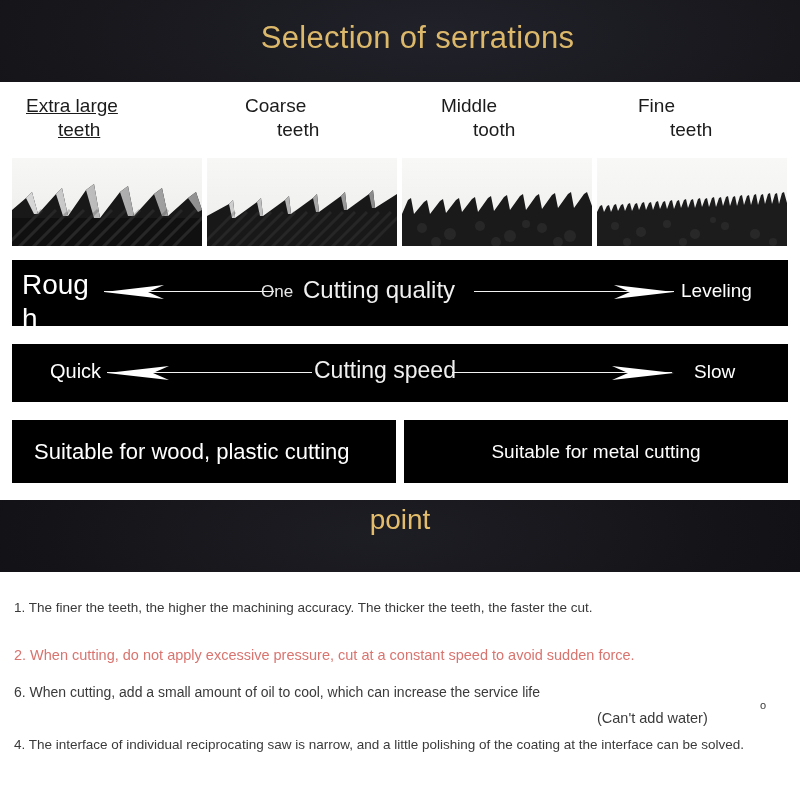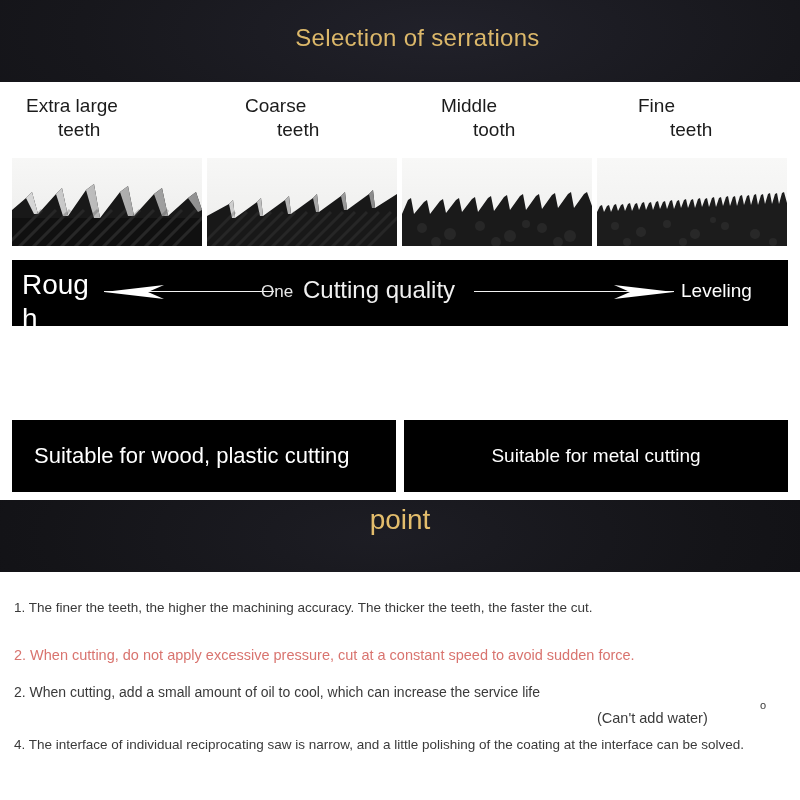--- a/index.html
+++ b/index.html
@@ -30,21 +30,21 @@
       radial-gradient(ellipse 600px 200px at 55% 40%, #21212a 0%, #17171c 60%, #121216 100%),
       #18181d;
     overflow: hidden;
   }
   .title-banner .title-text {
     position: absolute;
     left: 0; right: 0;
     top: 19px;
     text-align: center;
     color: #dcb86a;
-    font-size: 24px;
+    font-size: 31px;
     line-height: 38px;
     letter-spacing: 0.3px;
     white-space: nowrap;
     padding-left: 35px;
   }
 
   
   .teeth-labels {
     position: absolute;
     left: 0; top: 82px;
@@ -110,21 +110,21 @@
     position: absolute;
     color: #e8e8e8;
     white-space: nowrap;
   }
   .arrow-head { position: absolute; }
 
   
   .suit-box {
     position: absolute;
     top: 420px;
-    height: 72px;
+    height: 63px;
     background: #000000;
     color: #ffffff;
     display: flex;
     align-items: center;
     overflow: hidden;
     text-align: center;
   }
   #suit-wood {
     left: 12px; width: 384px;
     justify-content: flex-start;
@@ -184,21 +184,21 @@
 </head>
 <body>
 
 <div class="page">
 
   <div class="title-banner">
     <div class="title-text">Selection of serrations</div>
   </div>
 
   <div class="teeth-labels">
-    <div class="teeth-label" style="left:26px;">
+    <div class="teeth-label" style="left:26px;text-decoration:underline;">
       <span class="l1">Extra large</span>
       <span class="l2">teeth</span>
     </div>
     <div class="teeth-label" style="left:245px;">
       <span class="l1">Coarse</span>
       <span class="l2">teeth</span>
     </div>
     <div class="teeth-label" style="left:441px;">
       <span class="l1">Middle</span>
       <span class="l2">tooth</span>
@@ -337,36 +337,50 @@
     <svg class="arrow-head" style="left:602px; top:22px; width:60px; height:20px;" viewBox="0 0 60 20">
       <path d="M60,10 L0,3 L16,10 L0,17 Z" fill="#ffffff"></path>
     </svg>
 
     <div class="bar-end-label" style="left:10px; top:8px; width:78px; font-size:28px; line-height:34px; word-break:break-all;">Rough</div>
     <div class="bar-small-label" style="left:249px; top:22px; font-size:17px;">One</div>
     <div class="bar-center-label" style="left:291px; top:16px; font-size:24px;">Cutting quality</div>
     <div class="bar-end-label" style="left:669px; top:20px; font-size:19px;">Leveling</div>
   </div>
 
+  <div class="arrow-bar" id="speed-bar">
+    <div class="bar-line" style="left:95px; top:28px; width:205px;"></div>
+    <svg class="arrow-head" style="left:95px; top:19px; width:62px; height:20px;" viewBox="0 0 62 20">
+      <path d="M0,10 L62,3 L46,10 L62,17 Z" fill="#ffffff"></path>
+    </svg>
+    <div class="bar-line" style="left:440px; top:28px; width:220px;"></div>
+    <svg class="arrow-head" style="left:600px; top:19px; width:62px; height:20px;" viewBox="0 0 62 20">
+      <path d="M62,10 L0,3 L16,10 L0,17 Z" fill="#ffffff"></path>
+    </svg>
+
+    <div class="bar-end-label" style="left:38px; top:16px; font-size:20px;">Quick</div>
+    <div class="bar-center-label" style="left:302px; top:13px; font-size:23px;">Cutting speed</div>
+    <div class="bar-end-label" style="left:682px; top:17px; font-size:19px;">Slow</div>
+  </div>
 
   <div class="suit-box" id="suit-wood">
     <span>Suitable for wood, plastic cutting</span>
   </div>
   <div class="suit-box" id="suit-metal">
     <span>Suitable for metal cutting</span>
   </div>
 
   <div class="attention-banner">
     <div class="attention-text">
       <span class="a2">point</span>
     </div>
   </div>
 
   <div class="notes">
     <div class="note" id="note-1">1. The finer the teeth, the higher the machining accuracy. The thicker the teeth, the faster the cut.</div>
     <div class="note" id="note-2">2. When cutting, do not apply excessive pressure, cut at a constant speed to avoid sudden force.</div>
-    <div class="note" id="note-3">2. When cutting, add a small amount of oil to cool, which can increase the service life</div>
+    <div class="note" id="note-3">6. When cutting, add a small amount of oil to cool, which can increase the service life</div>
     <div id="note-3-aside">(Can't add water)</div>
     <div id="note-3-mark">o</div>
     <div class="note" id="note-4">4. The interface of individual reciprocating saw is narrow, and a little polishing of the coating at the interface can be solved.</div>
   </div>
 
 </div>
 
 </body></html>

